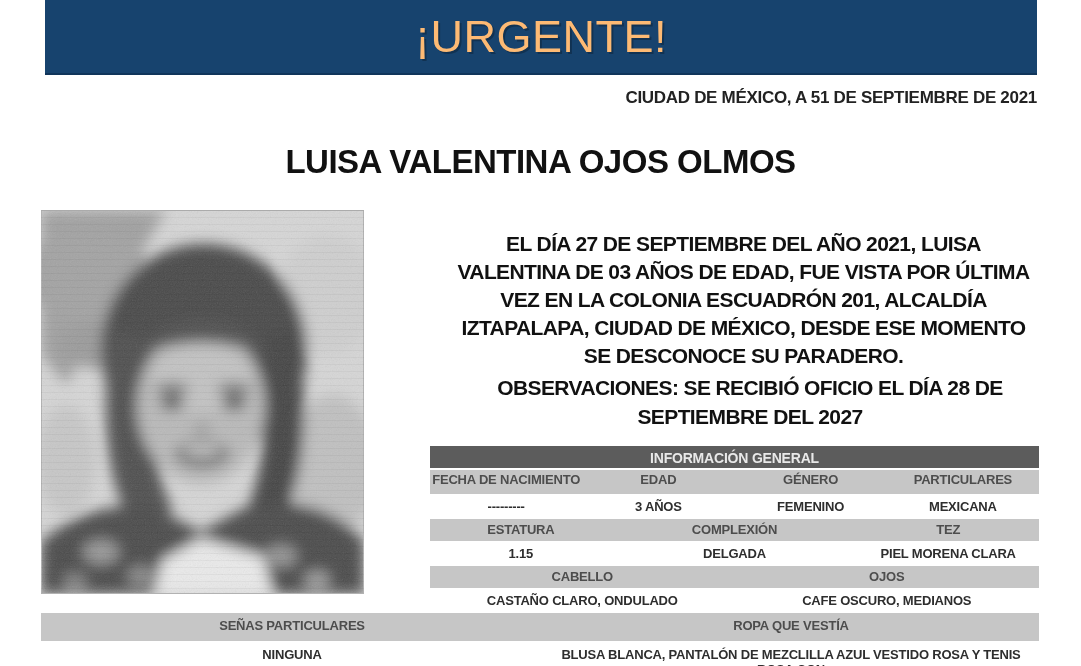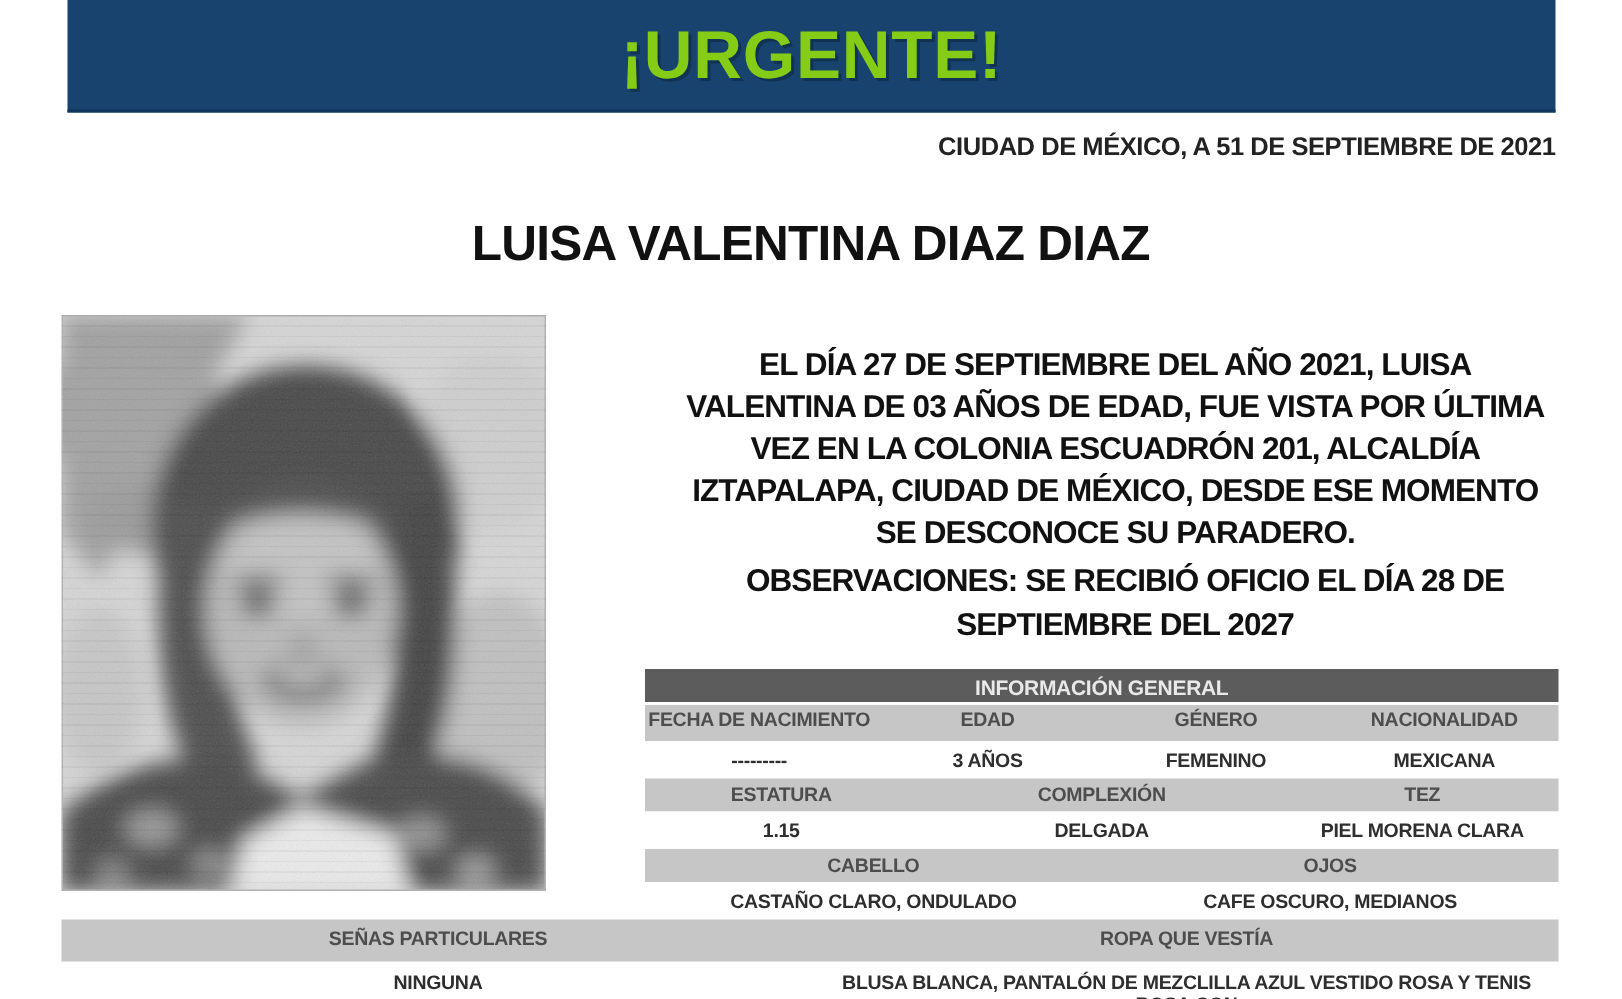--- a/index.html
+++ b/index.html
@@ -13,21 +13,21 @@
   }
 
   
   .banner {
     position: absolute; left: 45px; top: 0; width: 992px; height: 73px;
     background: #17436e;
     border-bottom: 2px solid #10355a;
     display: flex; align-items: center; justify-content: center;
   }
   .banner-title {
-    color: #84cc16; font-size: 45px; font-weight: bold;
+    color: #fdba74; font-size: 45px; font-weight: normal;
     letter-spacing: 0.5px; line-height: 73px;
     text-shadow: 2px 2px 0 rgba(0,0,0,0.25);
   }
 
   
   .dateline {
     position: absolute; top: 88px; right: 44px;
     font-size: 17px; font-weight: bold; color: #222222;
     letter-spacing: -0.3px;
   }
@@ -103,21 +103,21 @@
 </style>
 </head>
 <body>
 
 <div class="banner">
   <div class="banner-title">¡URGENTE!</div>
 </div>
 
 <div class="dateline">CIUDAD DE MÉXICO, A 51 DE SEPTIEMBRE DE 2021</div>
 
-<div class="person-name">LUISA VALENTINA DIAZ DIAZ</div>
+<div class="person-name">LUISA VALENTINA OJOS OLMOS</div>
 
 <div class="photo">
   <svg width="323" height="384" viewBox="0 0 323 384">
     <defs>
       <filter id="blur8" x="-20%" y="-20%" width="140%" height="140%">
           <feGaussianBlur stdDeviation="7"></feGaussianBlur>
         </filter>
       <filter id="grain">
         <feTurbulence type="fractalNoise" baseFrequency="0.85" numOctaves="2" stitchTiles="stitch"></feTurbulence>
         <feColorMatrix type="saturate" values="0"></feColorMatrix>
@@ -178,21 +178,21 @@
   <div>SEPTIEMBRE DEL 2027</div>
 </div>
 
 <div class="info-table">
   <div class="tbl-title">INFORMACIÓN GENERAL</div>
 
   <div class="tbl-hdr cols-4">
     <div>FECHA DE NACIMIENTO</div>
     <div>EDAD</div>
     <div>GÉNERO</div>
-    <div>NACIONALIDAD</div>
+    <div>PARTICULARES</div>
   </div>
   <div class="tbl-val cols-4">
     <div>---------</div>
     <div>3 AÑOS</div>
     <div>FEMENINO</div>
     <div>MEXICANA</div>
   </div>
 
   <div class="tbl-hdr tall cols-3">
     <div>ESTATURA</div>

